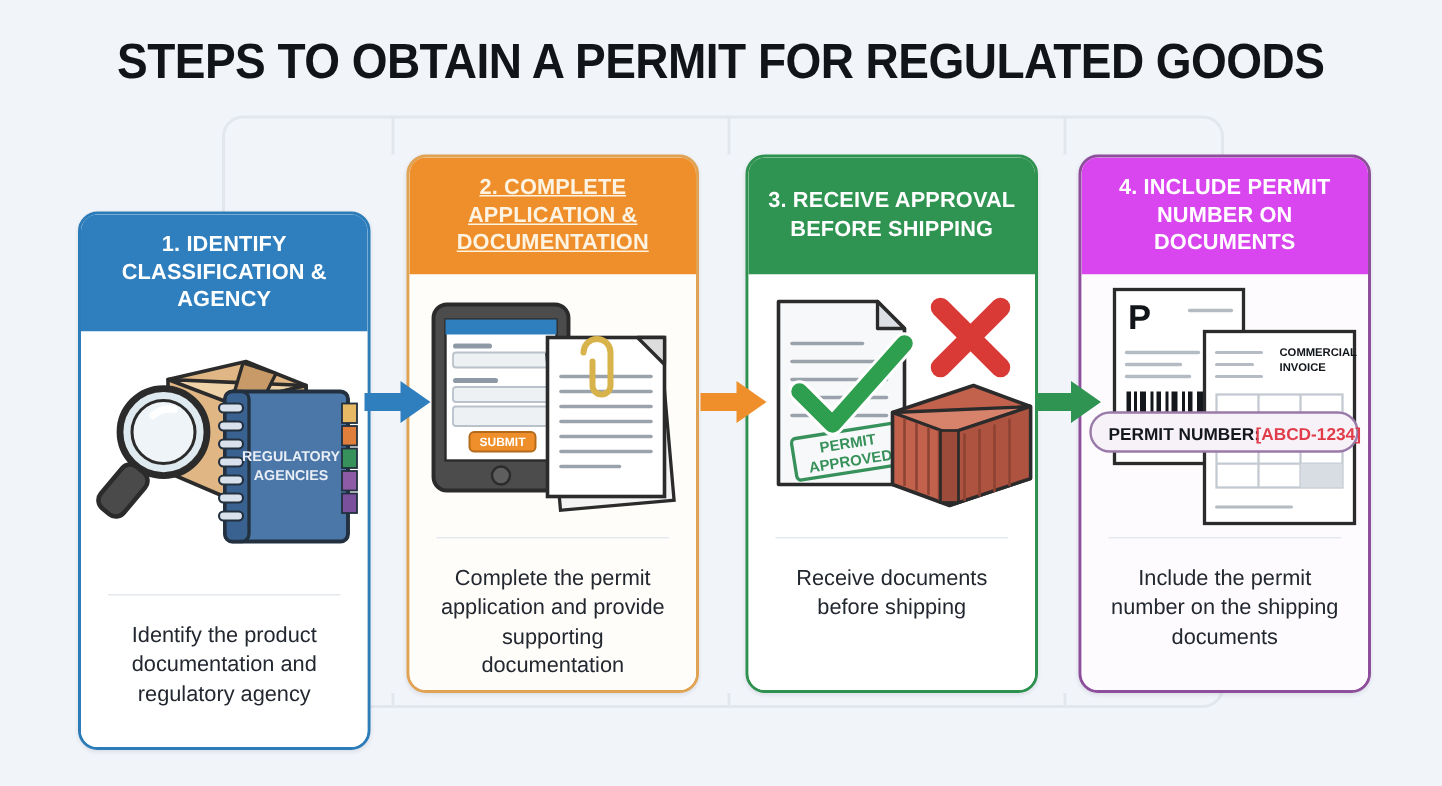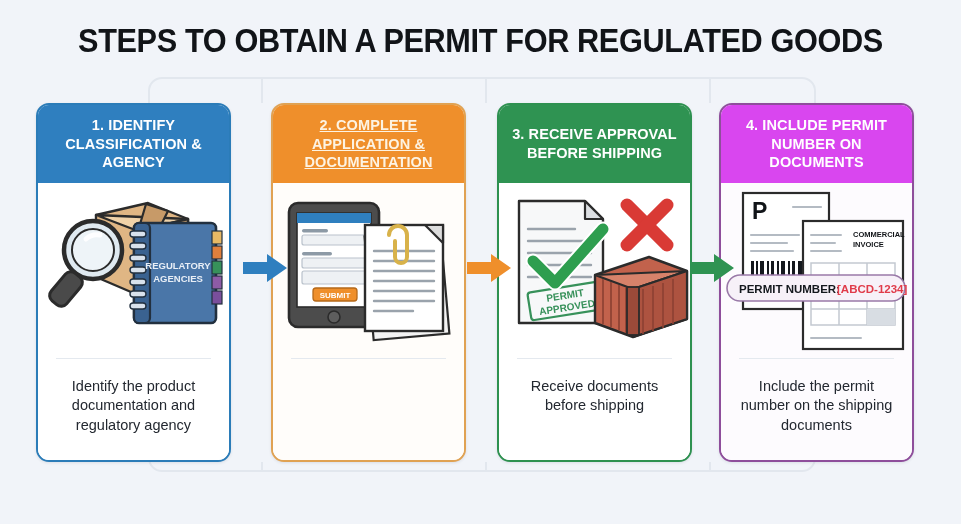--- a/index.html
+++ b/index.html
@@ -68,21 +68,21 @@
   .caption{
     flex:1;
     display:flex;align-items:flex-start;justify-content:center;
     text-align:center;
     font-size:14.5px;line-height:1.33;
     color:#232830;
     padding:18px 14px 0;
     box-sizing:border-box;
   }
   
-  #card-1{left:36px;border-color:#2b7cb8;}
+  #card-1{left:52px;border-color:#2b7cb8;margin-top:38px;}
   #card-1 .card-header{background:#2f7fbf;}
   #card-2{left:271px;border-color:#e0a253;background:#fffdf9;}
   #card-2 .card-header{background:#ef8f2b;color:#fdf3e2;text-decoration:underline;}
   #card-2 .card-body{background:#fffdfa;}
   #card-3{left:497px;border-color:#2e9150;}
   #card-3 .card-header{background:#2f9352;}
   #card-4{left:719px;border-color:#8e4e9b;background:#fdfbfd;}
   #card-4 .card-header{background:#d946ef;}
   #card-4 .card-body{background:#fdfbfe;}
 
@@ -199,20 +199,21 @@
               <line x1="101" y1="98" x2="161" y2="98"></line>
               <line x1="101" y1="108" x2="161" y2="108"></line>
               <line x1="101" y1="118" x2="161" y2="118"></line>
               <line x1="101" y1="128" x2="140" y2="128"></line>
             </g>
             <path d="M116 52 a9 9 0 0 1 18 0 v22 a6 6 0 0 1 -12 0 v-16" fill="none" stroke="#d8b24a" stroke-width="4" stroke-linecap="round"></path>
           </g>
         </svg>
       </div>
       <div class="divider"></div>
+      <div class="caption">Complete the permit application and provide supporting documentation</div>
     </div>
   </div>
 
   <div class="card" id="card-3">
     <div class="card-header">3. RECEIVE APPROVAL BEFORE SHIPPING</div>
     <div class="card-body">
       <div class="art">
         <svg width="195" height="175" viewBox="0 0 195 175">
 
           <g>

